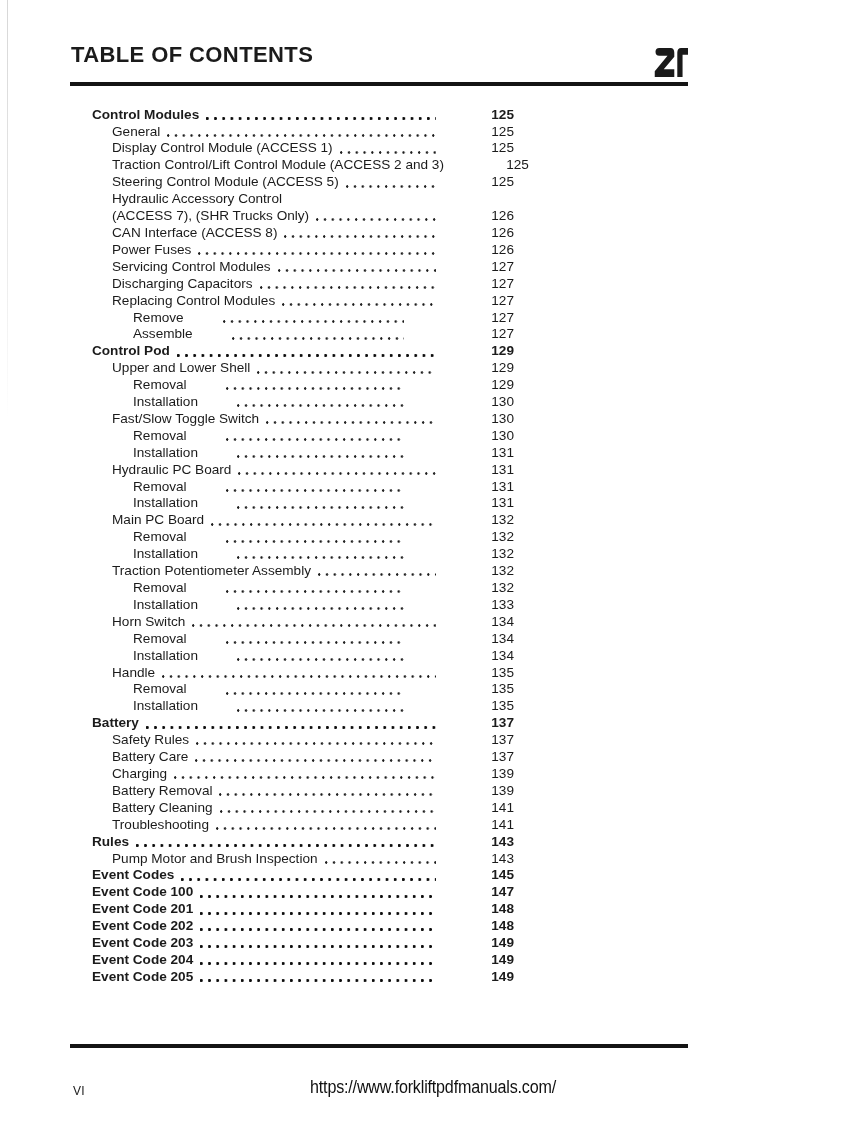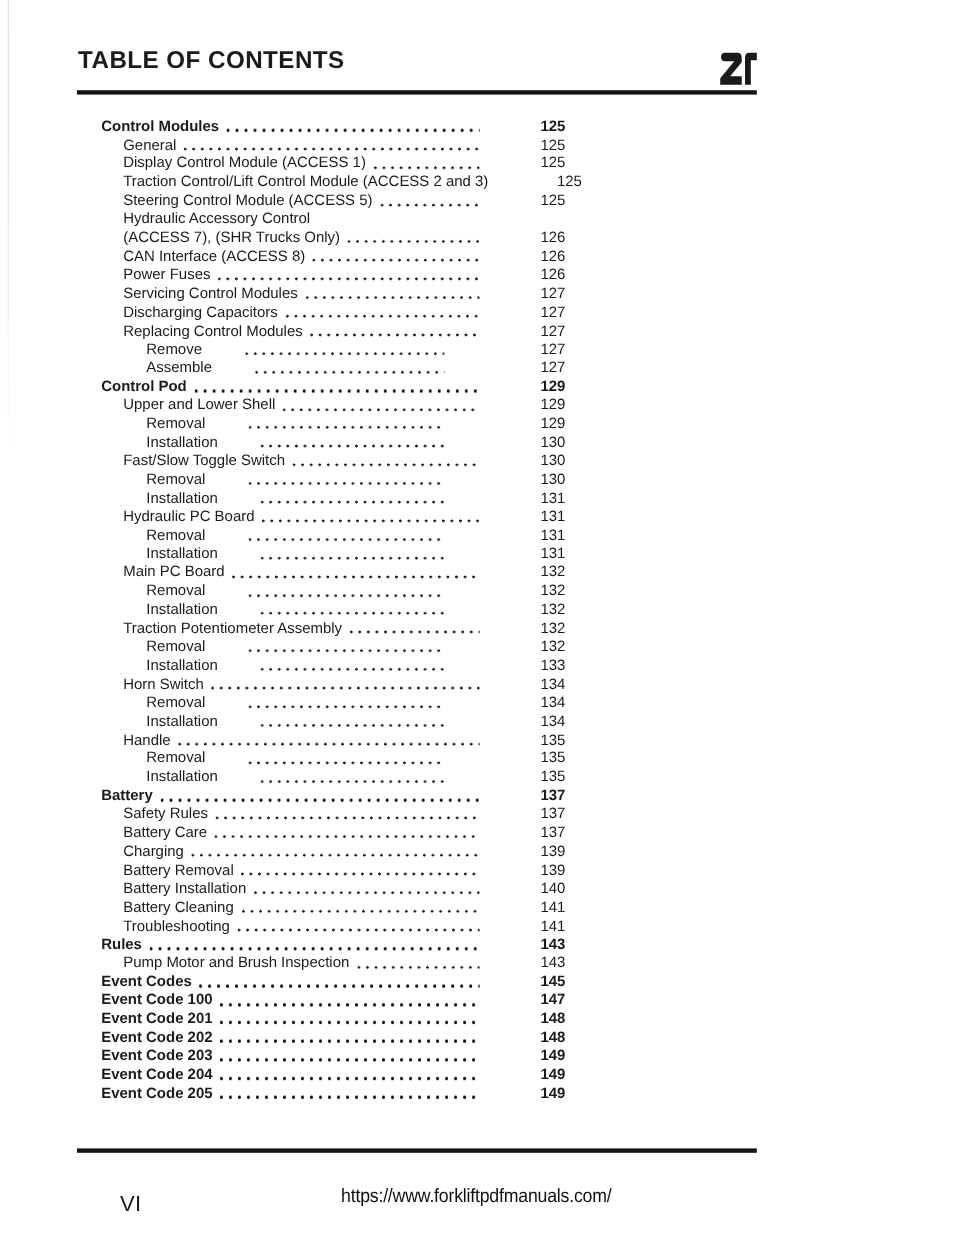--- a/index.html
+++ b/index.html
@@ -43,21 +43,21 @@
     background-size:7.8px 3px;
     background-repeat:repeat-x;
   }
   .row.bold .leader{
     background-image:radial-gradient(circle at 1.3px 1.5px, #0d0d0d 1.25px, rgba(0,0,0,0) 1.65px);
     background-size:8.2px 3px;
   }
   .page-num{min-width:25px;text-align:right;margin-left:48px;}
   .folio{
     position:absolute;left:73px;top:1084px;
-    font-size:20px;letter-spacing:0.3px;margin-left:36px;
+    font-size:12px;letter-spacing:0.3px;
   }
   .footer-url{
     position:absolute;left:433px;top:1077px;
     transform:translateX(-50%) scaleX(0.92);
     transform-origin:center top;
     font-size:17.5px;letter-spacing:-0.2px;
     color:#111111;text-decoration:none;
     white-space:nowrap;
   }
 </style>
@@ -283,25 +283,20 @@
     <span class="label">Charging</span>
     <span class="leader"></span>
     <span class="page-num">139</span>
   </div>
       <div class="row lvl1">
     <span class="label">Battery Removal</span>
     <span class="leader"></span>
     <span class="page-num">139</span>
   </div>
       <div class="row lvl1">
-    <span class="label">Battery Installation</span>
-    <span class="leader"></span>
-    <span class="page-num">140</span>
-  </div>
-      <div class="row lvl1">
     <span class="label">Battery Cleaning</span>
     <span class="leader"></span>
     <span class="page-num">141</span>
   </div>
       <div class="row lvl1">
     <span class="label">Troubleshooting</span>
     <span class="leader"></span>
     <span class="page-num">141</span>
   </div>
       <div class="row lvl0 bold">

